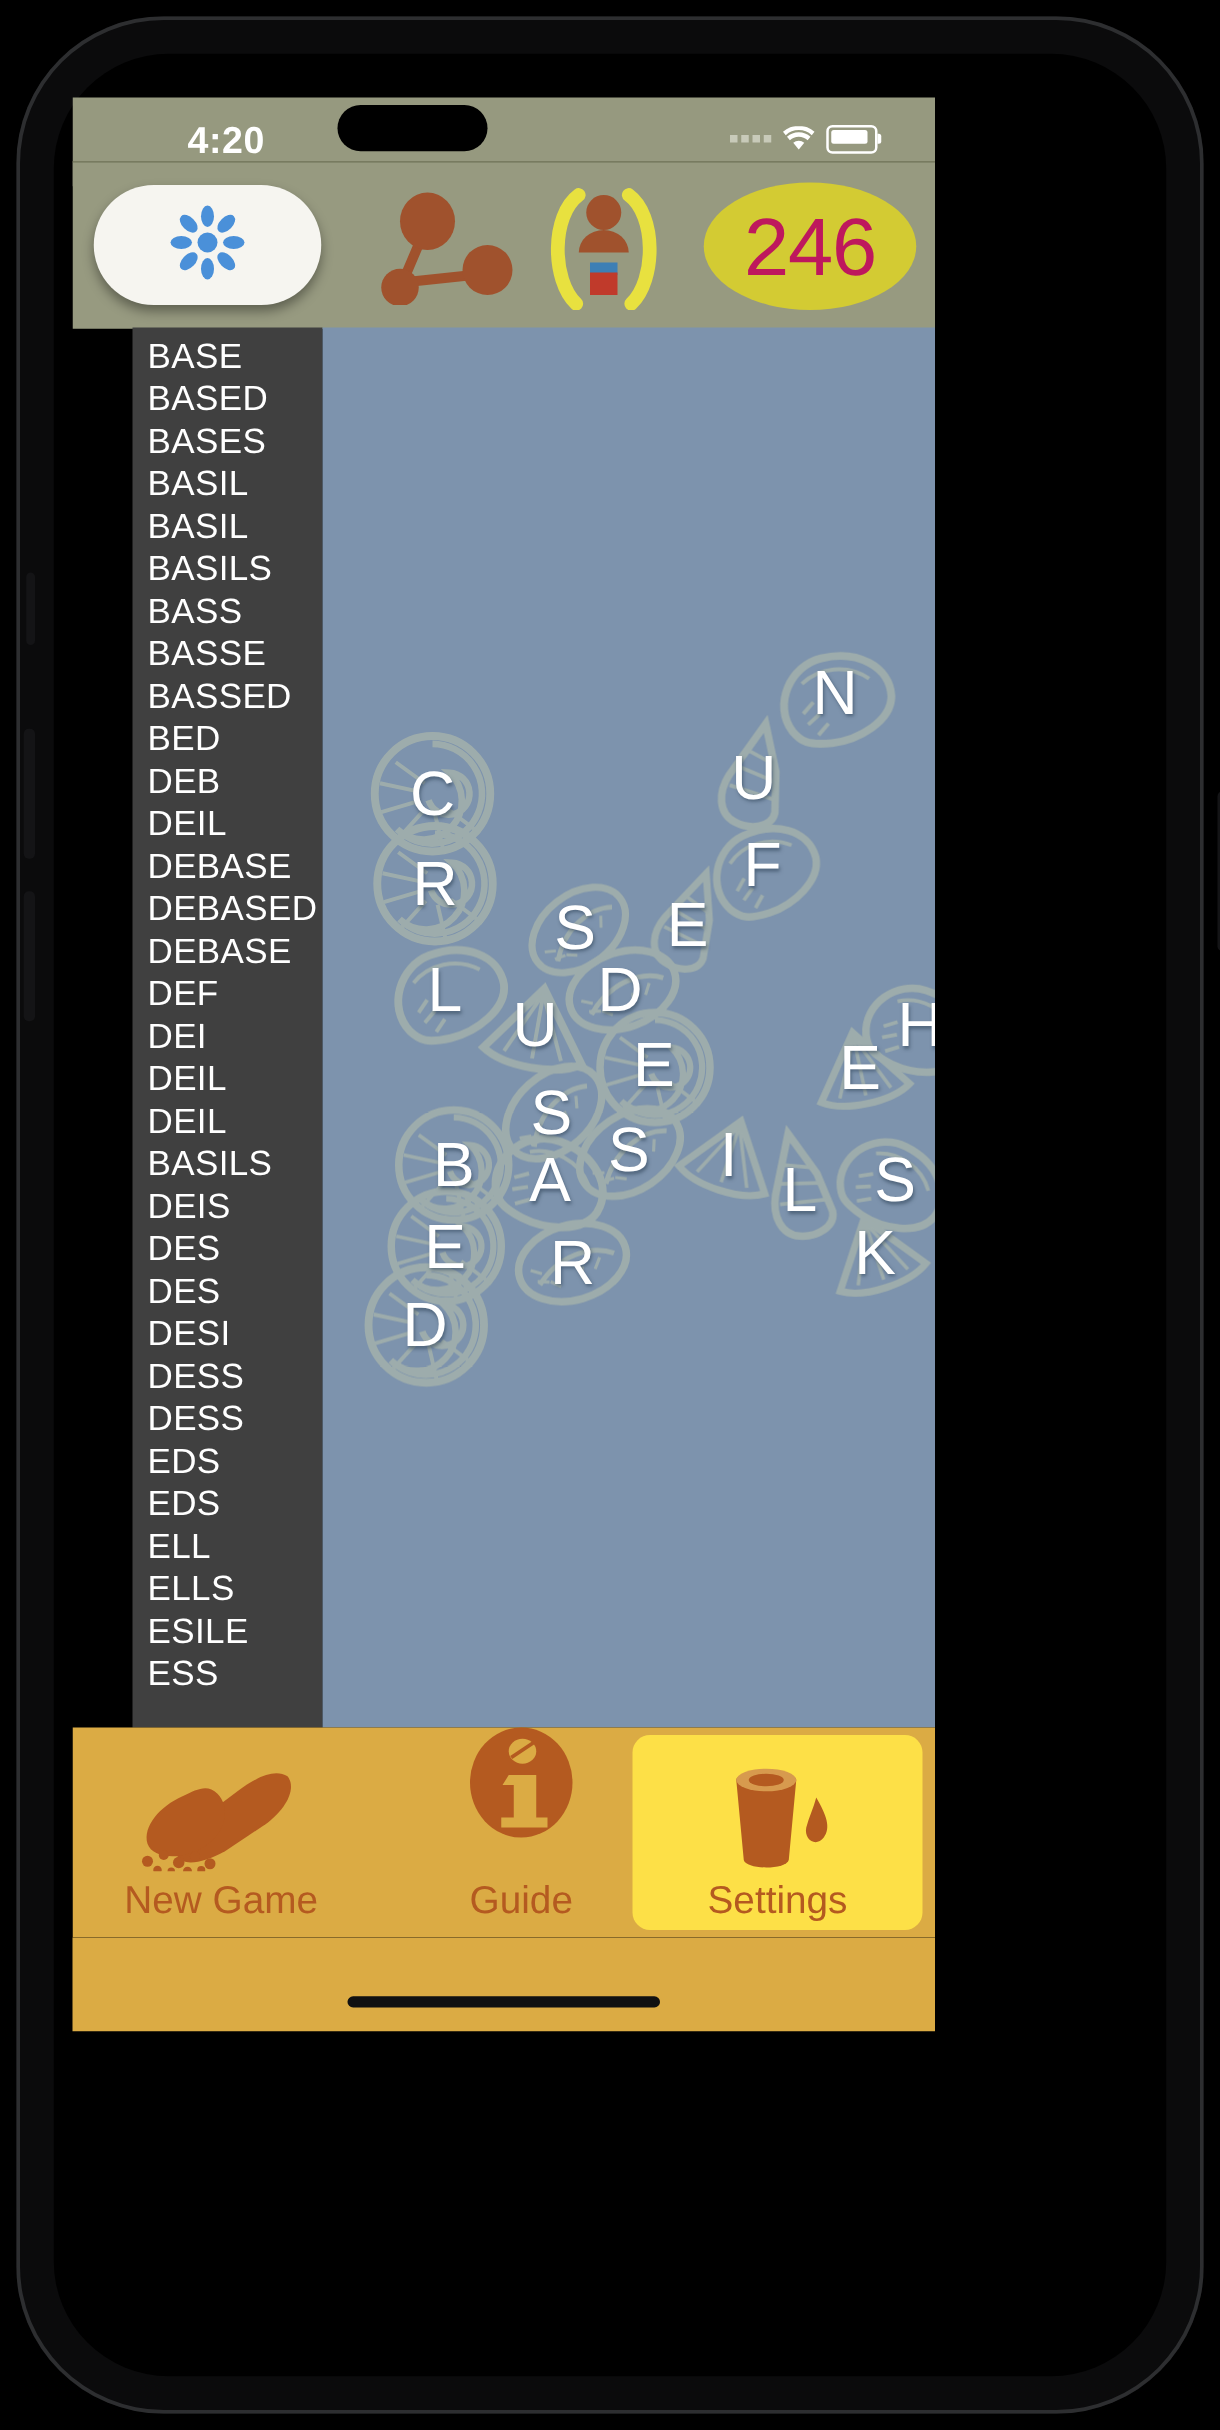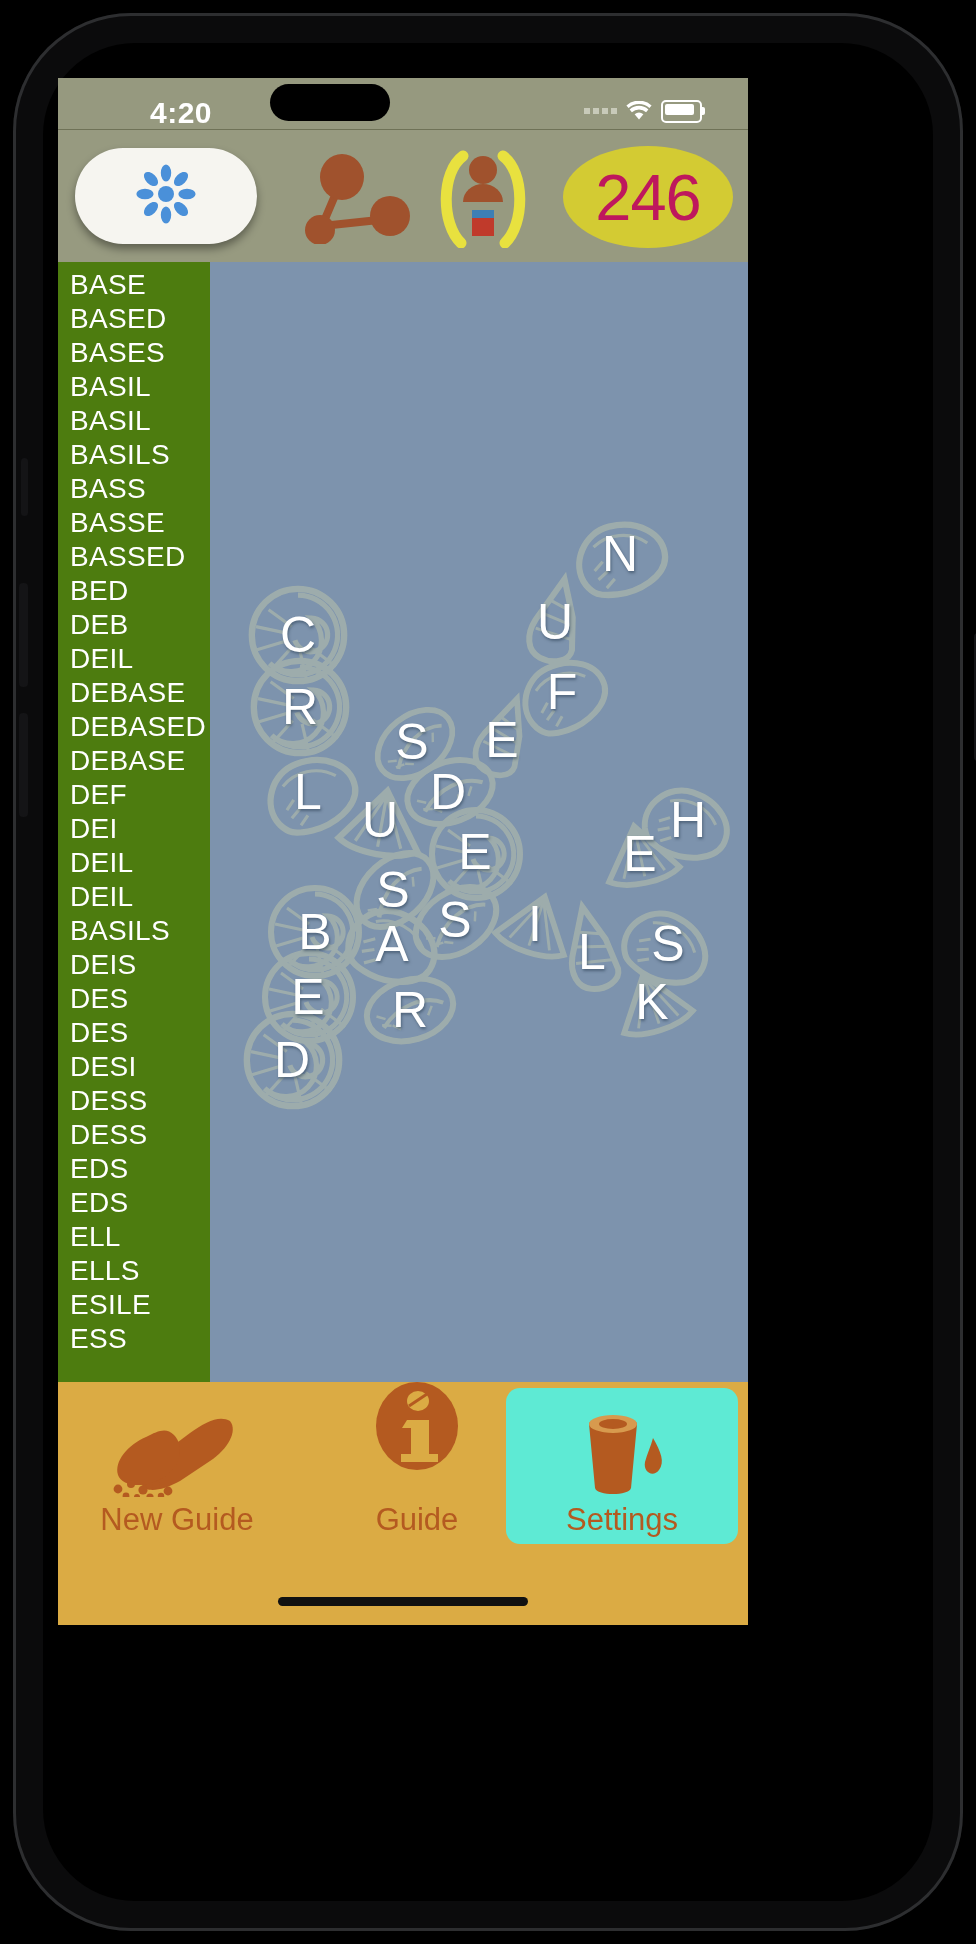--- a/index.html
+++ b/index.html
@@ -77,22 +77,22 @@
     color:#be185d; font-size:65px; font-weight:400;
     font-family:"Liberation Sans",sans-serif; letter-spacing:-1px;
   }
 
   
   #app-body{
     position:absolute; left:0; top:204px; width:690px; height:1120px;
     display:flex;
   }
   #word-list{
-    width:152px; height:100%; background:#4d7c0f;
-    overflow:hidden; position:relative;
+    width:152px; height:100%; background:#404040;
+    overflow:hidden; position:relative;margin-left:48px;
   }
   #word-list ul{list-style:none;margin:0;padding:6px 0 0 12px;}
   #word-list li{
     color:#fff; font-size:28px; line-height:34px; font-weight:400;
     white-space:nowrap; letter-spacing:.3px;
   }
   #board{flex:1; position:relative; background:#7d93ad; overflow:hidden;}
 
   .cell{position:absolute;width:60px;height:60px;}
   .cell .glyph{
@@ -108,21 +108,21 @@
     position:absolute; left:0; top:1324px; width:690px; height:168px;
     background:#dbab44;
   }
   .tab{
     position:absolute; top:6px; height:156px; width:218px;
     display:flex; flex-direction:column; align-items:center; justify-content:flex-end;
     padding-bottom:6px; box-sizing:border-box;
   }
   #tab-new-game{left:10px;}
   #tab-guide{left:250px;gap:28px;}
-  #tab-settings{left:448px; width:232px; background:#5eead4; border-radius:14px;}
+  #tab-settings{left:448px; width:232px; background:#fde047; border-radius:14px;}
   .tab-icon{height:92px;display:flex;align-items:center;justify-content:center;}
   .tab-label{
     color:#b45a20; font-size:31px; font-weight:400; margin-top:2px;
     font-family:"Liberation Sans",sans-serif;
   }
   #home-indicator{
     position:absolute; left:50%; transform:translateX(-50%);
     bottom:19px; width:250px; height:9px; border-radius:6px; background:#111;
   }
   #home-bar-wrap{position:absolute;left:45px;top:1537px;width:690px;height:75px;background:#dbab44;}
@@ -427,21 +427,21 @@
                   <circle cx="54" cy="74" r="4"></circle>
                 <circle cx="66" cy="80" r="4.4"></circle>
                   <circle cx="24" cy="85" r="3.4"></circle>
                 <circle cx="48" cy="86" r="3.6"></circle>
                   <circle cx="35" cy="86" r="3"></circle>
                 <circle cx="59" cy="85" r="3.2"></circle>
               </g>
             </g>
           </svg>
         </span>
-        <span class="tab-label">New Guide</span>
+        <span class="tab-label">New Game</span>
       </div>
 
       <div class="tab" id="tab-guide">
         <span class="tab-icon">
           <svg width="92" height="92" viewBox="0 0 92 92">
             <ellipse cx="46" cy="46" rx="41" ry="44" fill="#b45a20"></ellipse>
             <g fill="#dbab44">
               <ellipse cx="47" cy="21" rx="11" ry="10"></ellipse>
               <path d="M36 40 h22 v34 h9 v8 H30 v-8 h10 V48 h-9 z"></path>
             </g>

